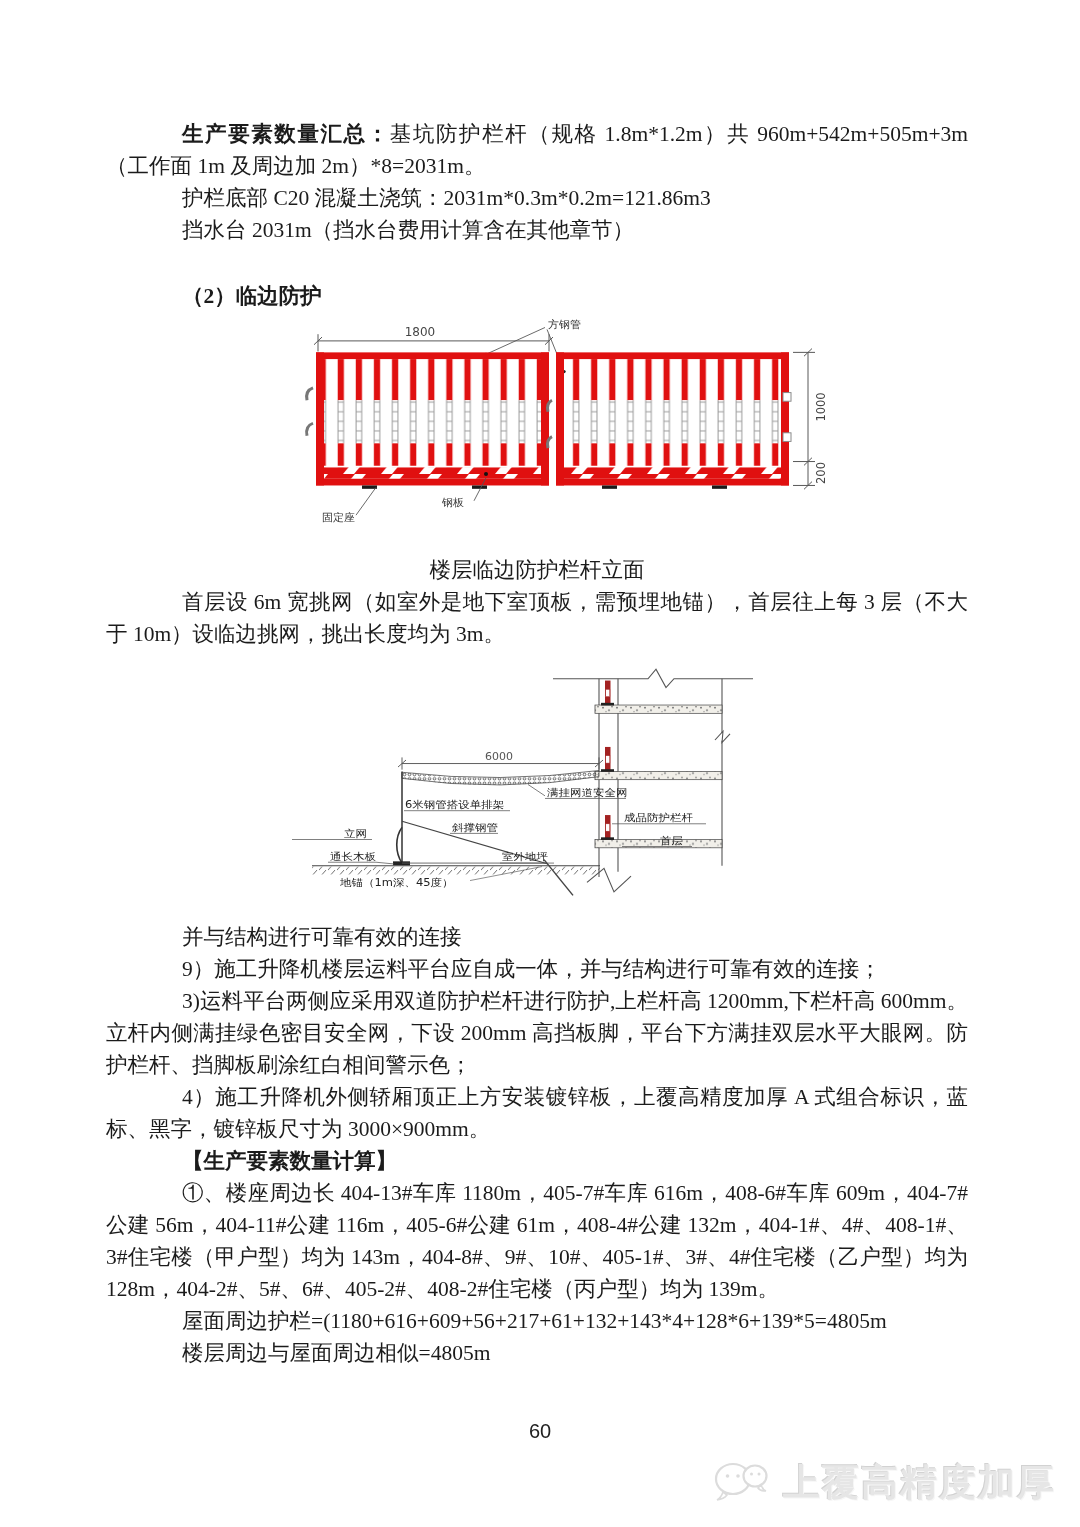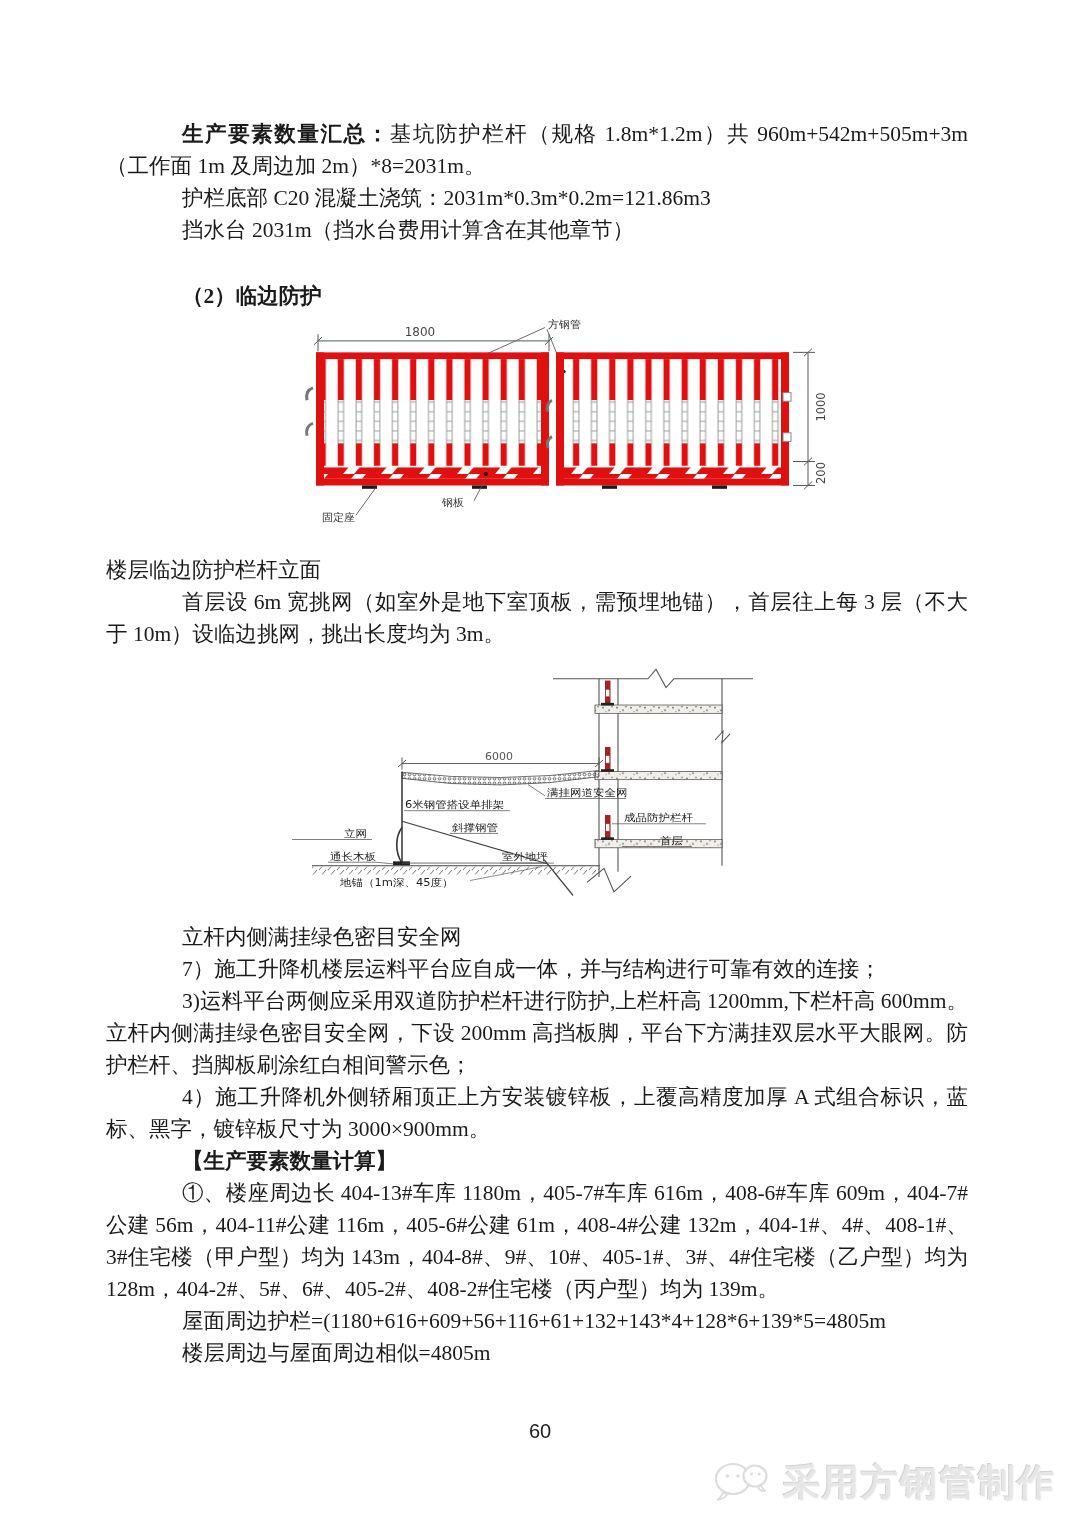--- a/index.html
+++ b/index.html
@@ -8,21 +8,21 @@
     font-family:"Liberation Serif","DejaVu Serif",serif;color:#1b1b1b;
     overflow:hidden;
   }
   .content{
     position:absolute;left:106px;top:118px;width:862px;
     font-size:21.5px;line-height:32px;text-align:justify;
   }
   p{margin:0;}
   .indent{text-indent:76px;}
   .b{font-weight:bold;}
-  .caption{text-align:left;margin-top:4px;}
+  .caption{text-align:center;margin-top:4px;}
   .fig{position:relative;text-decoration:underline;}
   .fig1{margin:4px 0 0 190px;}
   .fig2{margin:0 0 0 186px;}
   svg text{font-family:"DejaVu Sans","Liberation Sans",sans-serif;}
   .pagenum{
     position:absolute;top:1420px;left:0;width:1080px;text-align:center;
     font-family:"Liberation Sans","DejaVu Sans",sans-serif;font-size:20px;color:#222;
   }
   .watermark{
     position:absolute;top:1458px;right:24px;display:flex;align-items:center;gap:10px;
@@ -230,28 +230,28 @@
 
         <text x="332" y="196">成品防护栏杆</text>
         <line x1="320" y1="199" x2="414" y2="199" stroke="#555" stroke-width="0.8"></line>
 
         <text x="368" y="222">首层</text>
         <line x1="330" y1="225" x2="400" y2="225" stroke="#555" stroke-width="0.8"></line>
       </g>
     </svg>
   </div>
 
-  <p class="indent">立杆内侧满挂绿色密目安全网</p>
-  <p class="indent">7）施工升降机楼层运料平台应自成一体，并与结构进行可靠有效的连接；</p>
+  <p class="indent">并与结构进行可靠有效的连接</p>
+  <p class="indent">9）施工升降机楼层运料平台应自成一体，并与结构进行可靠有效的连接；</p>
   <p class="indent">3)运料平台两侧应采用双道防护栏杆进行防护,上栏杆高 1200mm,下栏杆高 600mm。立杆内侧满挂绿色密目安全网，下设 200mm 高挡板脚，平台下方满挂双层水平大眼网。防护栏杆、挡脚板刷涂红白相间警示色；</p>
   <p class="indent">4）施工升降机外侧轿厢顶正上方安装镀锌板，上覆高精度加厚 A 式组合标识，蓝标、黑字，镀锌板尺寸为 3000×900mm。</p>
 
   <p class="indent b">【生产要素数量计算】</p>
   <p class="indent">①、楼座周边长 404-13#车库 1180m，405-7#车库 616m，408-6#车库 609m，404-7#公建 56m，404-11#公建 116m，405-6#公建 61m，408-4#公建 132m，404-1#、4#、408-1#、3#住宅楼（甲户型）均为 143m，404-8#、9#、10#、405-1#、3#、4#住宅楼（乙户型）均为 128m，404-2#、5#、6#、405-2#、408-2#住宅楼（丙户型）均为 139m。</p>
-  <p class="indent">屋面周边护栏=(1180+616+609+56+116+61+132+143*4+128*6+139*5=4805m</p>
+  <p class="indent">屋面周边护栏=(1180+616+609+56+217+61+132+143*4+128*6+139*5=4805m</p>
   <p class="indent">楼层周边与屋面周边相似=4805m</p>
 
 </div>
 
 <div class="pagenum">60</div>
 
 <div class="watermark">
   <svg width="62" height="48" viewBox="0 0 62 48">
     <g fill="#ffffff" stroke="#dcdcdc" stroke-width="2.2">
       <ellipse cx="22" cy="20" rx="17" ry="15"></ellipse>
@@ -259,14 +259,14 @@
       <ellipse cx="44" cy="17" rx="11.5" ry="10.5"></ellipse>
       <path d="M50,26 q2,5 5,6 q-6,0 -8,-3 Z" stroke-width="1.6"></path>
     </g>
     <g fill="#dcdcdc">
       <circle cx="16.5" cy="17" r="1.8"></circle>
       <circle cx="27" cy="17" r="1.8"></circle>
       <circle cx="40.5" cy="15" r="1.5"></circle>
       <circle cx="48" cy="15" r="1.5"></circle>
     </g>
   </svg>
-  <span class="wm-text">采用方钢管制作</span>
+  <span class="wm-text">上覆高精度加厚</span>
 </div>
 
 </body></html>

